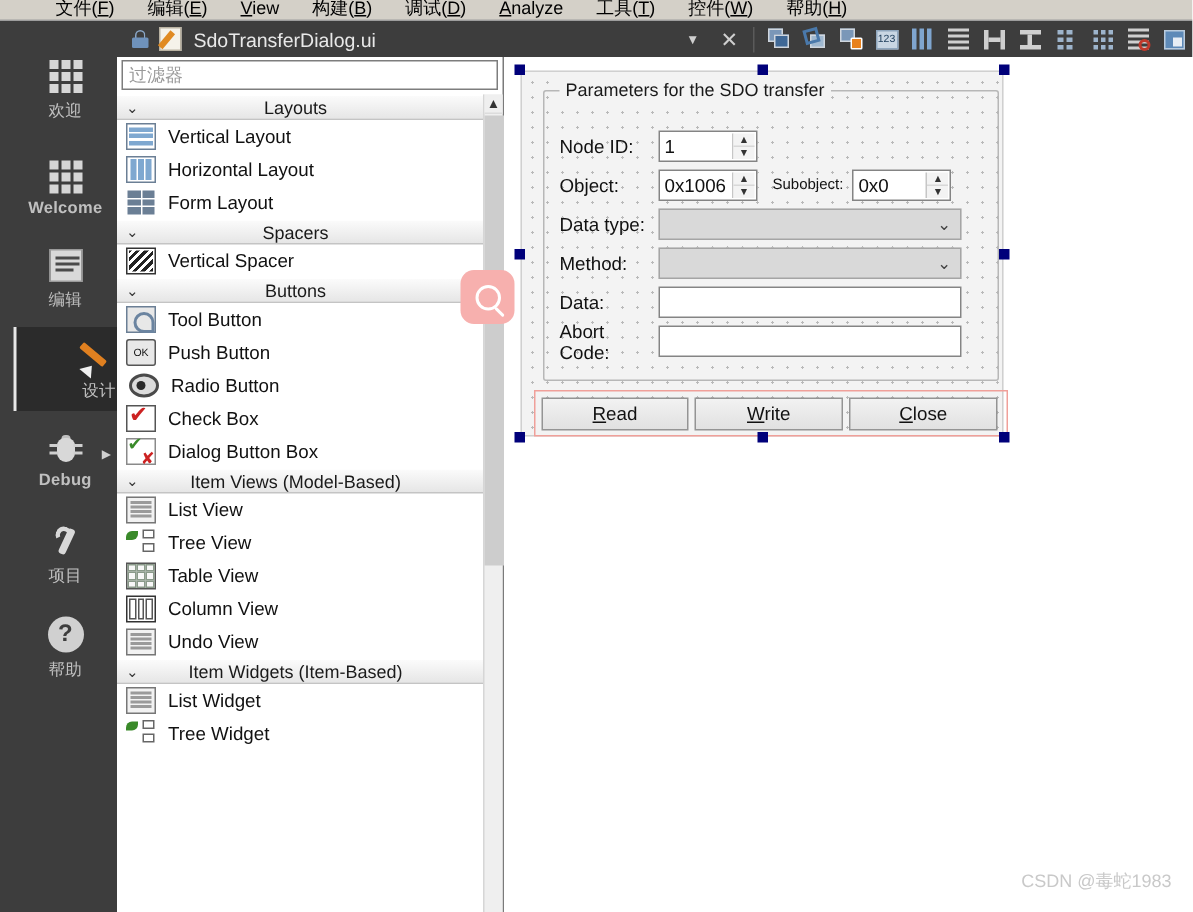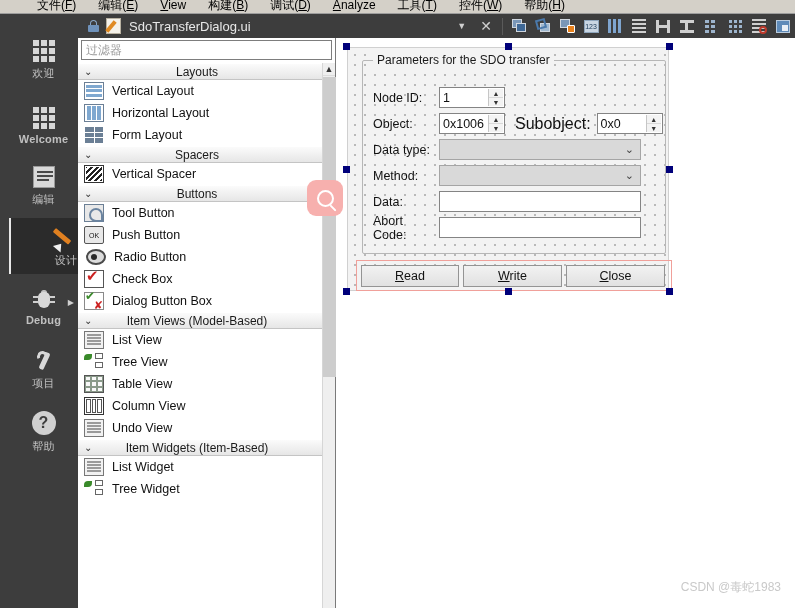--- a/index.html
+++ b/index.html
@@ -602,21 +602,21 @@
               <div class="frow" style="top:52px">
                 <span class="flabel">Object:</span>
                 <div class="spin" style="width:66px">
                   <span>0x1006</span>
                   <span class="btns">
                     <i>▲</i>
                     <i>▼</i>
                   </span>
                 </div>
                 <span style="width:10px"></span>
-                <span style="font-size:16px;color:#111">Subobject:</span>
+                <span style="font-size:10px;color:#111">Subobject:</span>
                 <span style="width:6px"></span>
                 <div class="spin" style="width:66px">
                   <span>0x0</span>
                   <span class="btns">
                     <i>▲</i>
                     <i>▼</i>
                   </span>
                 </div>
               </div>
               <div class="frow" style="top:78px">

